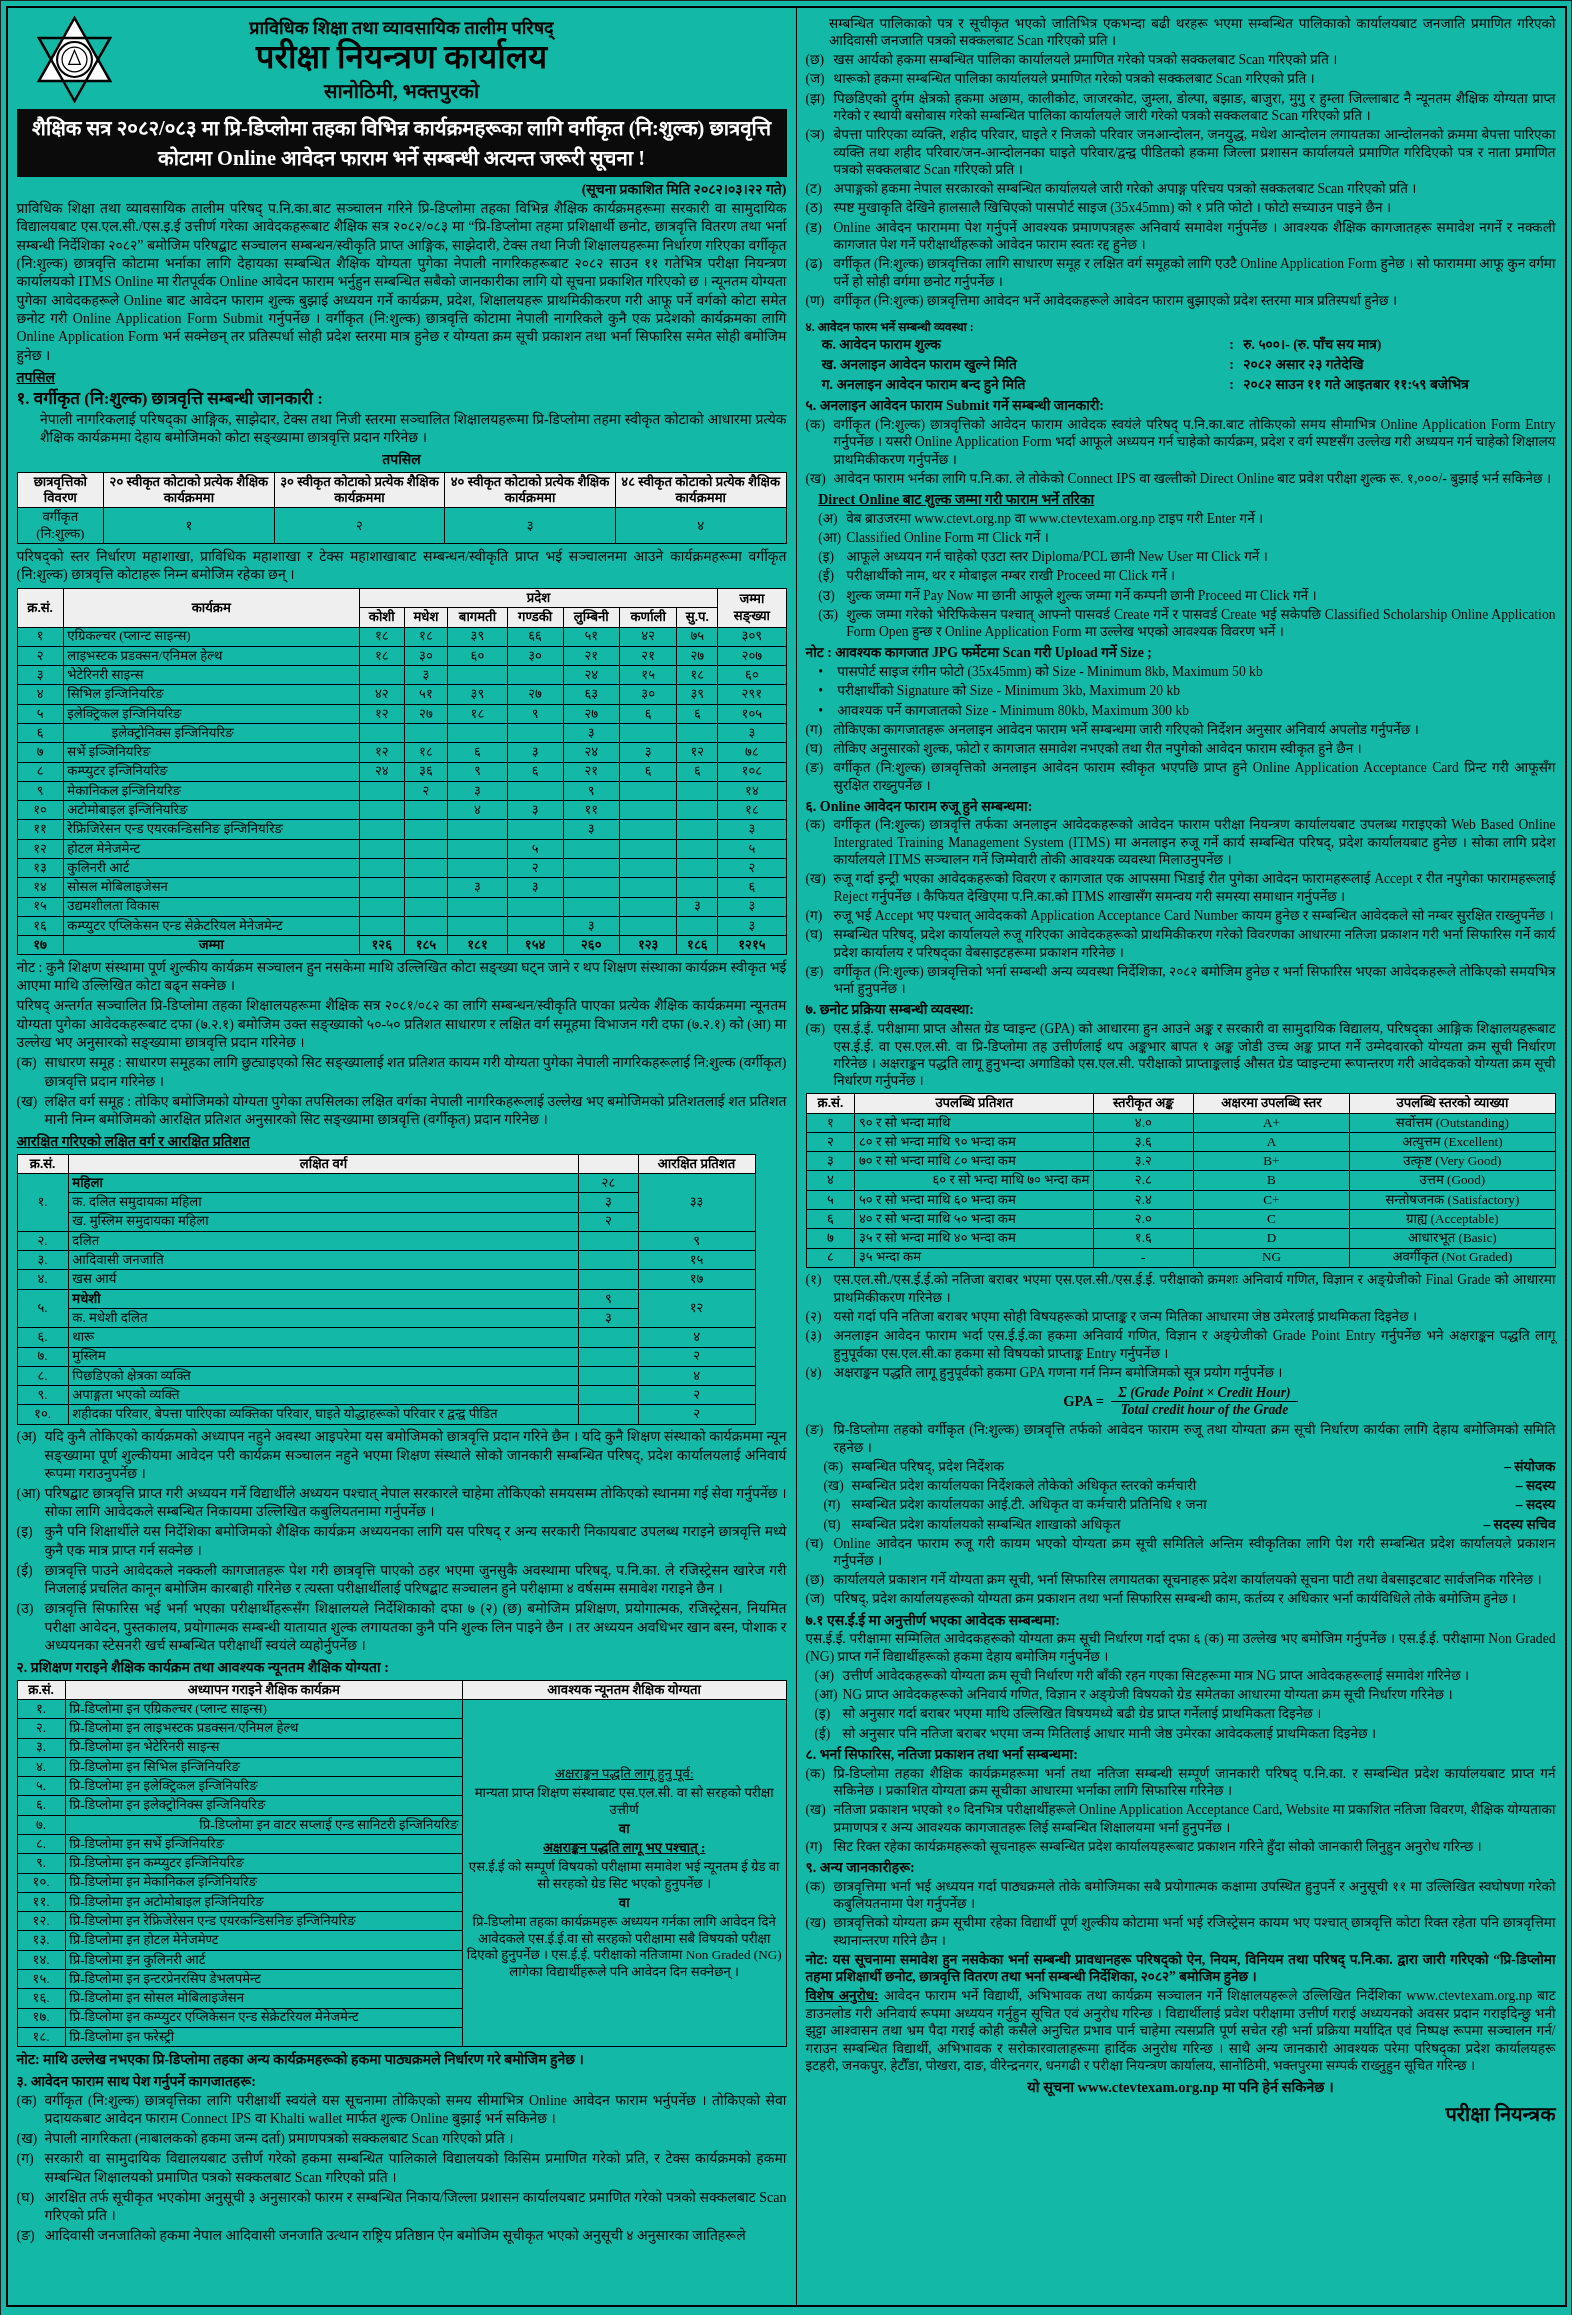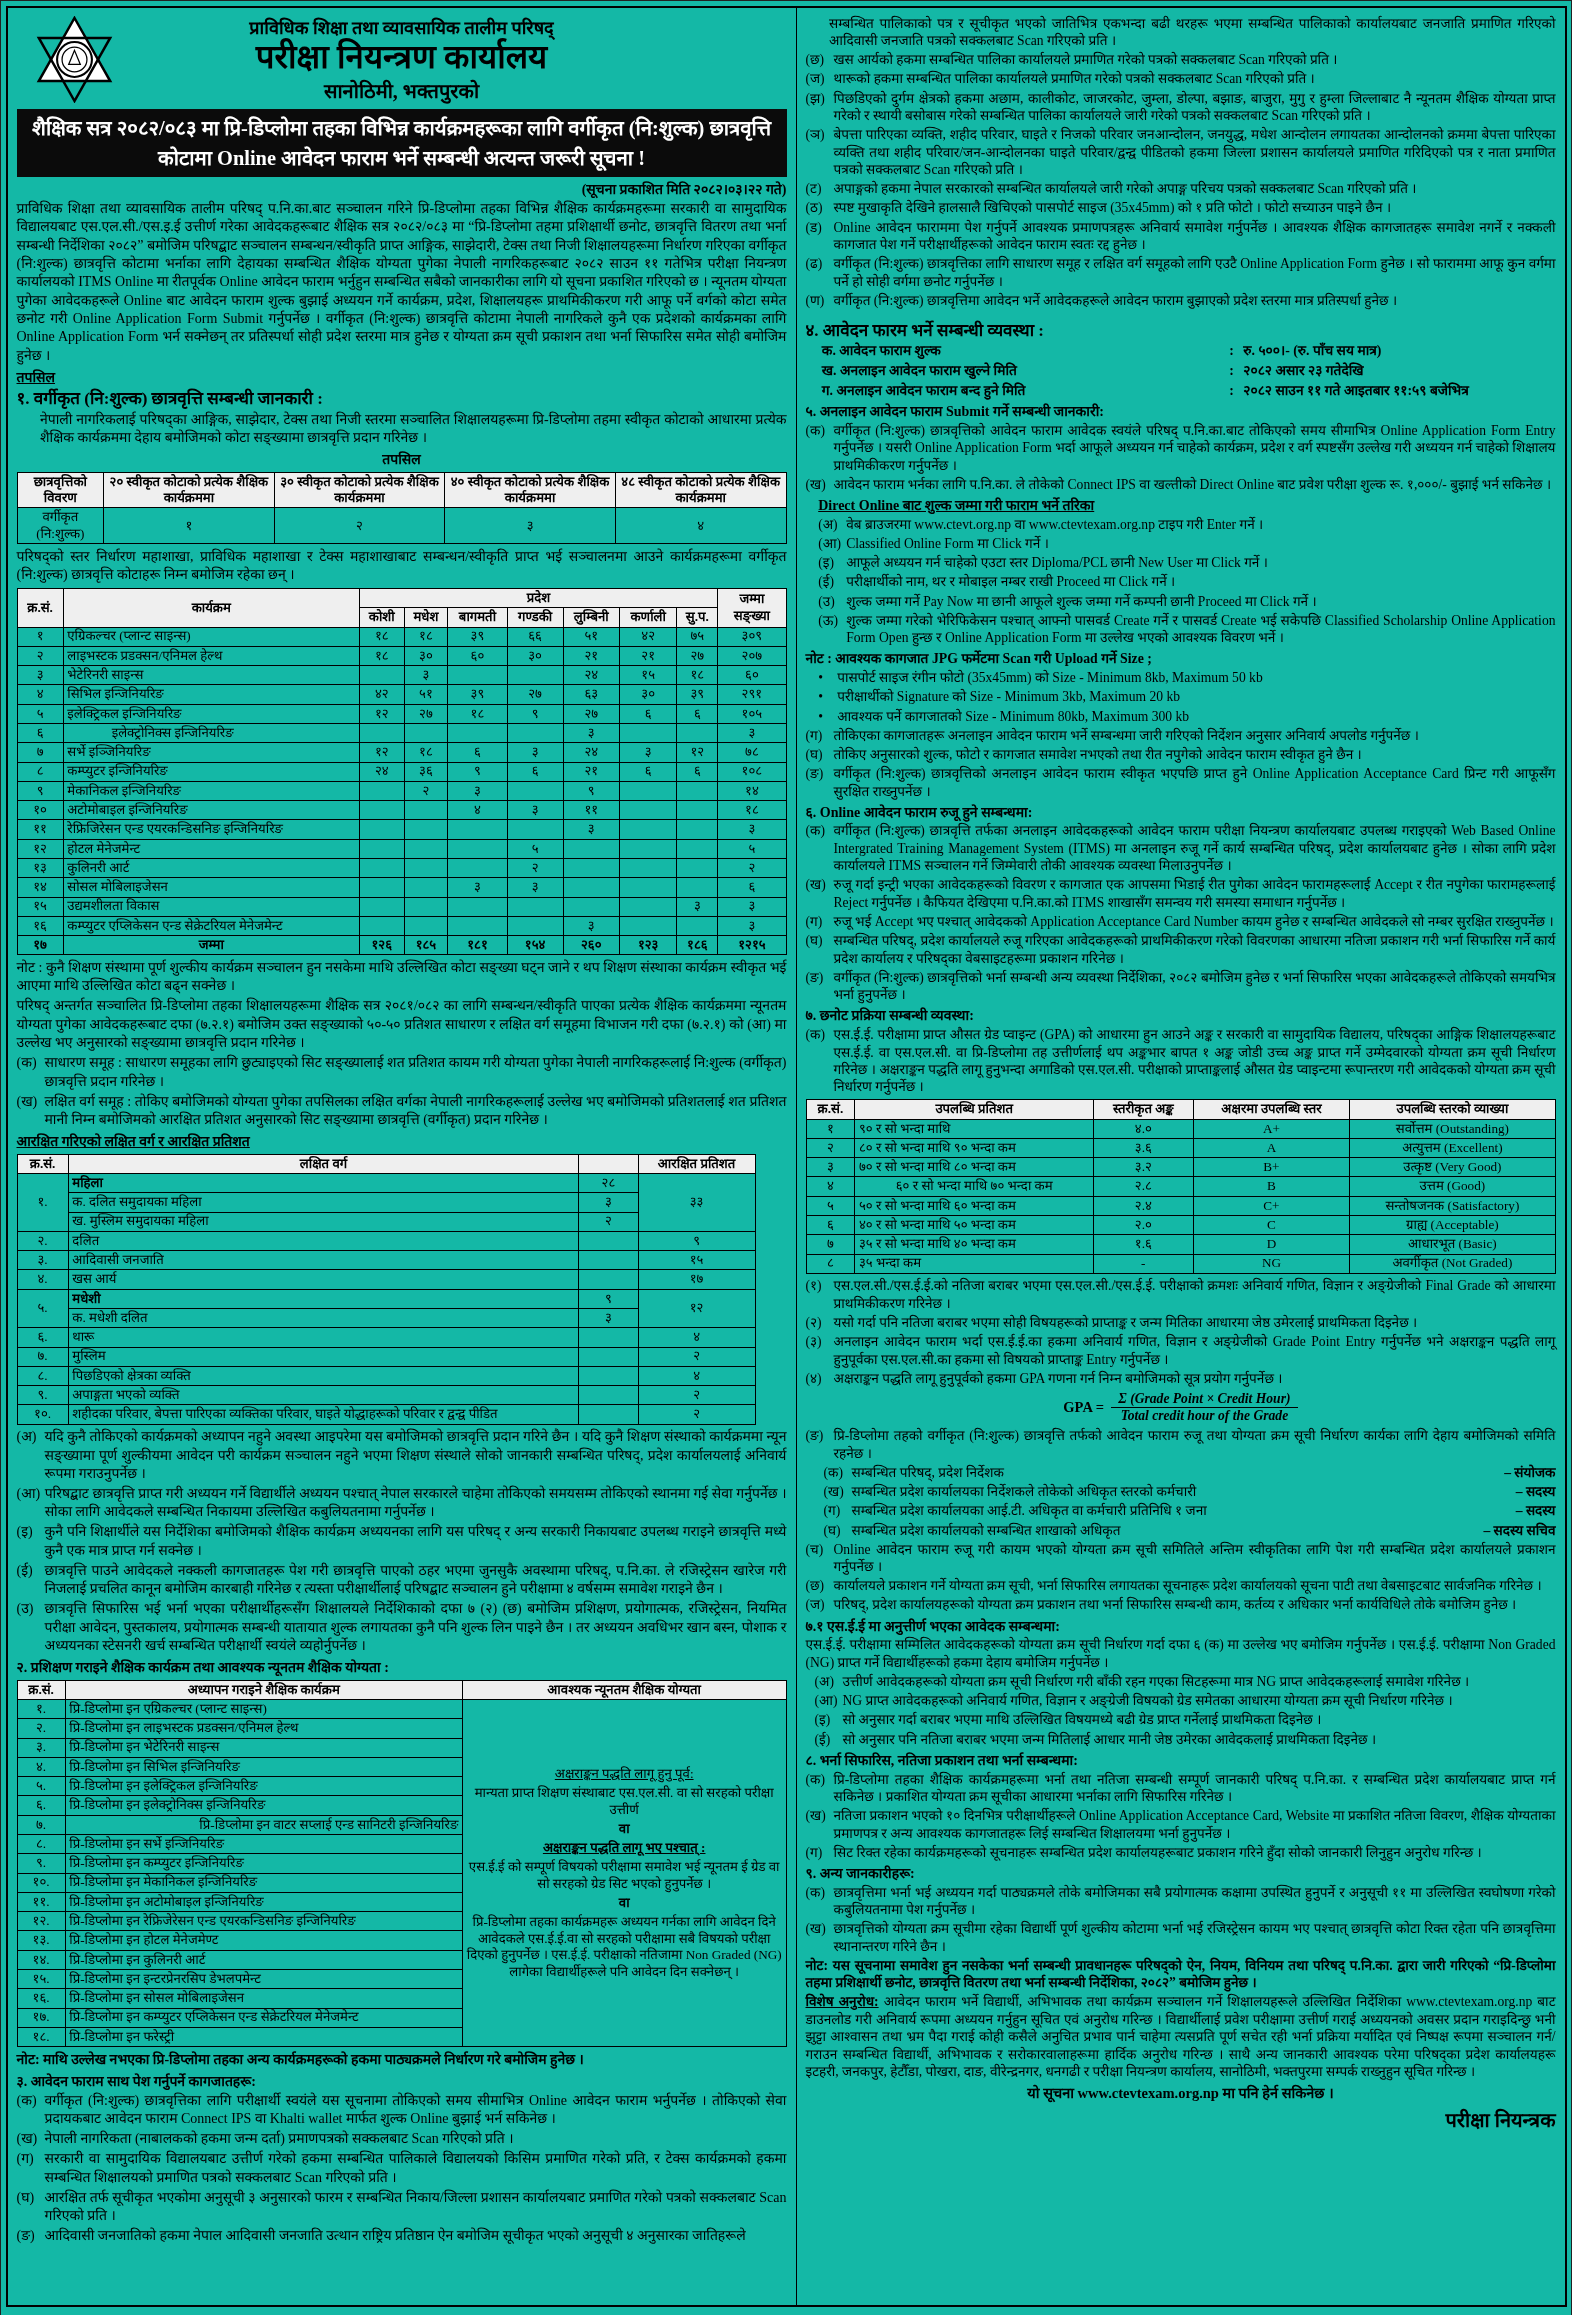--- a/index.html
+++ b/index.html
@@ -606,21 +606,21 @@
           <div class="li">
             <span class="mk">(ढ)</span>
             <span class="tx">वर्गीकृत (नि:शुल्क) छात्रवृत्तिका लागि साधारण समूह र लक्षित वर्ग समूहको लागि एउटै Online Application Form हुनेछ । सो फाराममा आफू कुन वर्गमा पर्ने हो सोही वर्गमा छनोट गर्नुपर्नेछ ।</span>
           </div>
           <div class="li">
             <span class="mk">(ण)</span>
             <span class="tx">वर्गीकृत (नि:शुल्क) छात्रवृत्तिमा आवेदन भर्ने आवेदकहरूले आवेदन फाराम बुझाएको प्रदेश स्तरमा मात्र प्रतिस्पर्धा हुनेछ ।</span>
           </div>
         </div>
 
-      <div class="b" style="font-size:17px;margin-top:9px">४.  आवेदन फारम भर्ने सम्बन्धी व्यवस्था :</div>
+      <div class="b" style="font-size:12px;margin-top:9px">४.  आवेदन फारम भर्ने सम्बन्धी व्यवस्था :</div>
       <div id="fee-rows" style="padding-left:16.3px">
           <div class="kv">
             <span class="kl">क. आवेदन फाराम शुल्क</span>
             <span class="kc">:</span>
             <span class="kv-v">रु. ५००।- (रु. पाँच सय मात्र)</span>
           </div>
           <div class="kv">
             <span class="kl">ख. अनलाइन आवेदन फाराम खुल्ने मिति</span>
             <span class="kc">:</span>
             <span class="kv-v">२०८२ असार २३ गतेदेखि</span>
@@ -760,21 +760,21 @@
             </tr>
             <tr>
               <td>३</td>
               <td style="text-align: left;">७० र सो भन्दा माथि ८० भन्दा कम</td>
               <td>३.२</td>
               <td>B+</td>
               <td>उत्कृष्ट (Very Good)</td>
             </tr>
             <tr>
               <td>४</td>
-              <td style="text-align: center;">६० र सो भन्दा माथि ७० भन्दा कम</td>
+              <td style="text-align: right;">६० र सो भन्दा माथि ७० भन्दा कम</td>
               <td>२.८</td>
               <td>B</td>
               <td>उत्तम (Good)</td>
             </tr>
             <tr>
               <td>५</td>
               <td style="text-align: left;">५० र सो भन्दा माथि ६० भन्दा कम</td>
               <td>२.४</td>
               <td>C+</td>
               <td>सन्तोषजनक (Satisfactory)</td>

